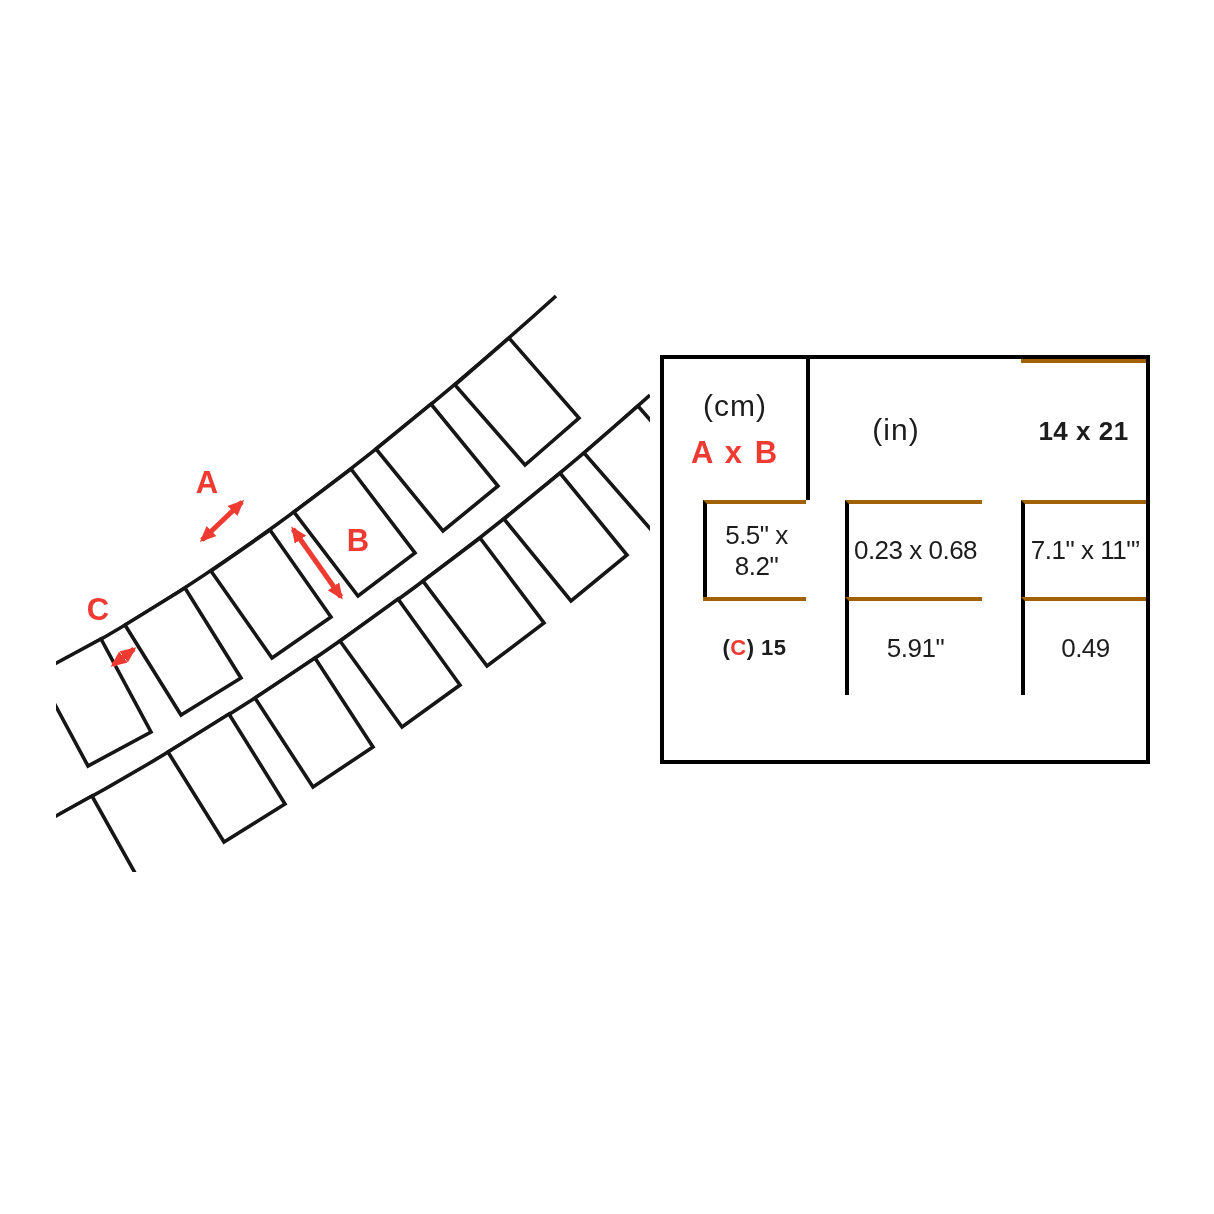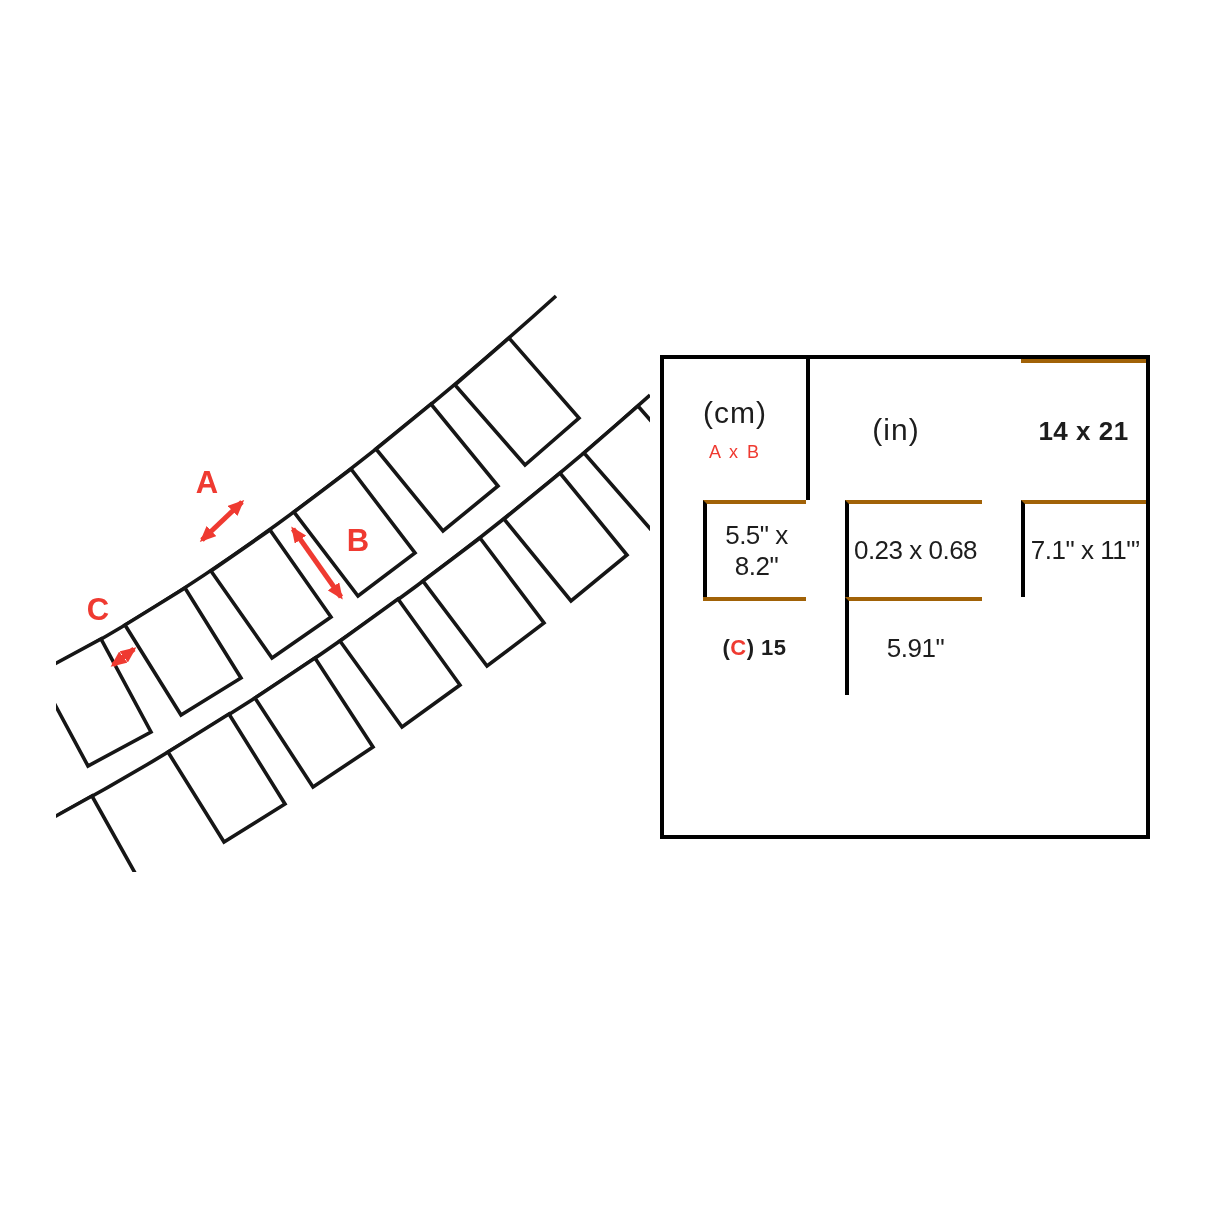--- a/index.html
+++ b/index.html
@@ -37,41 +37,41 @@
     font-size: 31px;
     text-anchor: middle;
   }
 
   
   .size-table {
     position: absolute;
     left: 660px;
     top: 355px;
     width: 490px;
-    height: 484px;
+    height: 409px;
     border: 4px solid #000000;
     display: grid;
     grid-template-columns: 142px 176px auto;
     grid-template-rows: 141px 97px 98px auto;
     background: #ffffff;
   }
   .cell {
     display: flex;
     align-items: center;
     justify-content: center;
     text-align: center;
     color: var(--text);
   }
   .cell.bl { border-left: 4px solid #000000; }
   .cell.bt { border-top: 4px solid #a16207; margin-left: 39px; }
   .cell-stack { flex-direction: column; gap: 12px; }
   .unit-label { font-size: 30px; letter-spacing: 1px; color: var(--text); }
   .axb-label {
-    font-size: 18px;
-    font-weight: normal;
+    font-size: 31px;
+    font-weight: bold;
     letter-spacing: 2px;
     color: var(--accent);
   }
   .cm-value { font-size: 26px; font-weight: bold; letter-spacing: 0.5px; }
   .data-value { font-size: 26px; letter-spacing: -0.5px; }
   .c-value { font-size: 22px; font-weight: bold; letter-spacing: 0.5px; }
   .c-value .c-red { color: var(--accent); }
 </style>
 </head>
 <body>
@@ -141,15 +141,18 @@
     <div class="cell bl bt">
       <span class="data-value">7.1" x 11"’</span>
     </div>
 
     <div class="cell bt">
       <span class="c-value"><span>(</span><span class="c-red">C</span><span>) 15</span></span>
     </div>
     <div class="cell bl bt">
       <span class="data-value">5.91"</span>
     </div>
+    <div class="cell bl bt">
+      <span class="data-value">0.49</span>
+    </div>
   </div>
 
 </div>
 
 </body></html>

